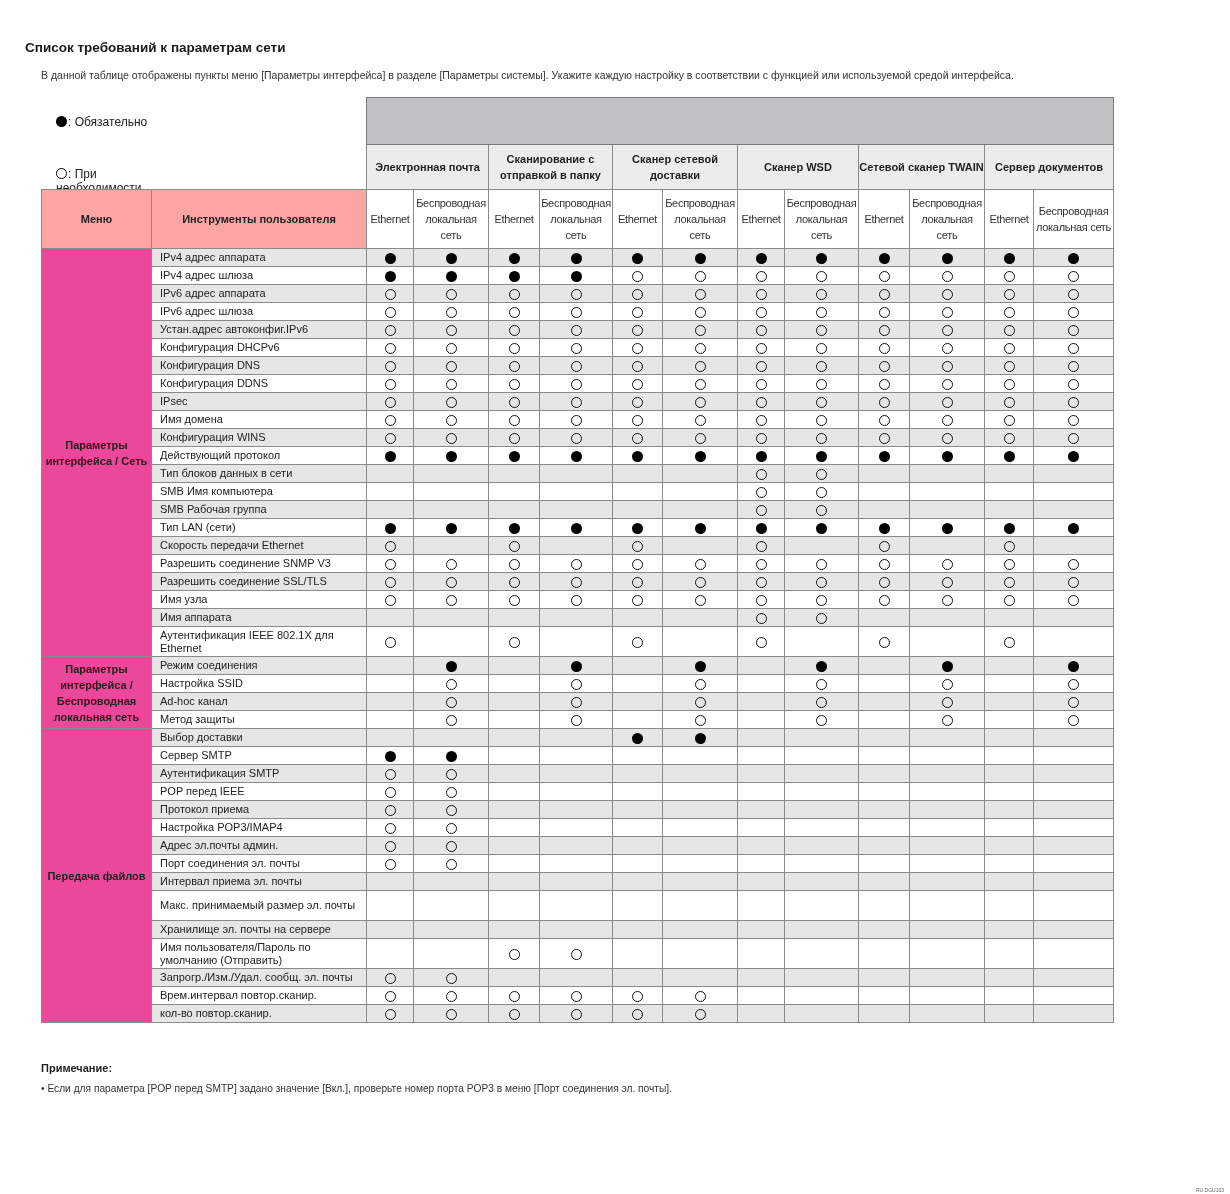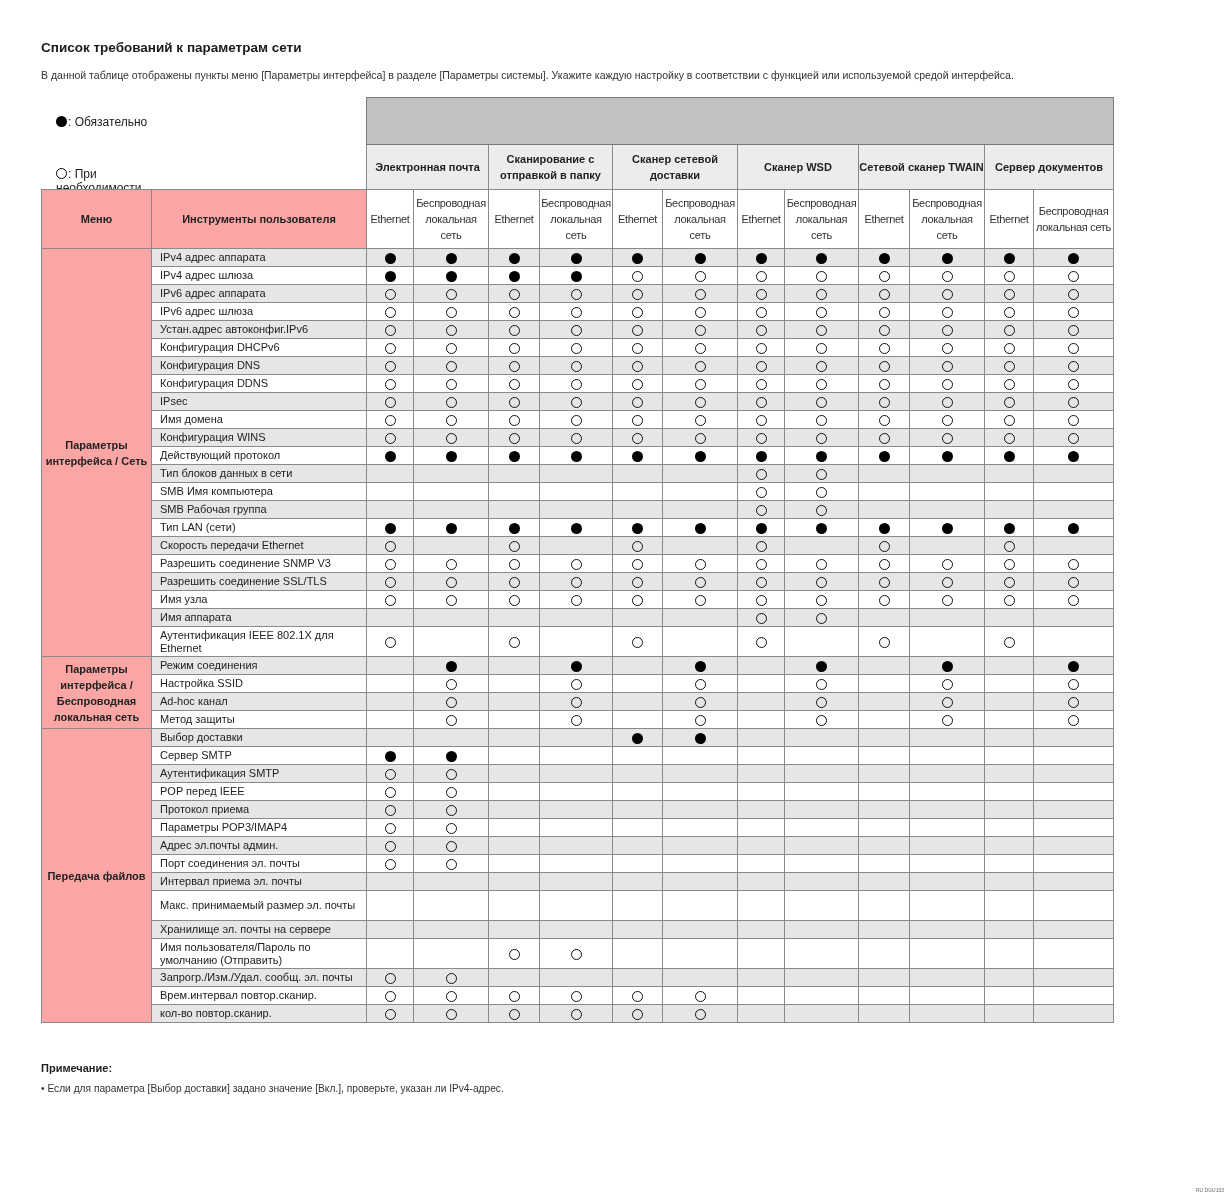--- a/index.html
+++ b/index.html
@@ -1,33 +1,33 @@
 <!DOCTYPE html>
 <html><head>
 <meta charset="utf-8">
 <style>
   html, body { margin: 0; padding: 0; background: #ffffff; }
   body { width: 1230px; height: 1194px; position: relative; font-family: "Liberation Sans", sans-serif; color: #222; overflow: hidden; }
-  .title { position: absolute; left: 41px; top: 40px; font-size: 13.5px; font-weight: bold; color: #1a1a1a; }
+  .title { position: absolute; left: 25px; top: 40px; font-size: 13.5px; font-weight: bold; color: #1a1a1a; }
   .intro { position: absolute; left: 41px; top: 69px; font-size: 10.5px; color: #333; white-space: nowrap; }
   .legend-item { position: absolute; left: 56px; font-size: 12px; color: #222; line-height: 14px; }
   .legend-item .sym { display: inline-block; width: 11px; height: 11px; border-radius: 50%; box-sizing: border-box; vertical-align: -1px; margin-right: 1px; }
   .legend-item .sym.req { background: #000; }
   .legend-item .sym.opt { border: 1.5px solid #000; }
   .legend-req { top: 115px; }
   .legend-opt { top: 145px; width: 110px; margin-top: 22px; }
 
   table.grid { position: absolute; left: 41px; top: 97px; border-collapse: collapse; table-layout: fixed; width: 1073px; }
   table.grid td, table.grid th { border: 1px solid #8a8a8a; padding: 0; font-size: 11px; }
   .blank { border: none !important; background: transparent; }
   .top-band { background: #c0c1c3; height: 46px; border: 1.5px solid #7a7a7a !important; }
   .func-head { background: #ececec; font-weight: bold; font-size: 12.5px; text-align: center; height: 44px; line-height: 16px; color: #222; }
   .menu-head, .tools-head { background: #fca5a5; font-weight: bold; font-size: 11px; text-align: center; height: 58px; }
   .iface-head { background: #fff; font-size: 10px; text-align: center; line-height: 16px; color: #333; font-weight: normal; letter-spacing: -0.3px; }
-  .group-cell { background: #fca5a5; font-weight: bold; font-size: 11px; text-align: center; line-height: 16px; color: #222; border-top: 1.5px solid #555 !important; }
+  .group-cell { background: #ec4899; font-weight: bold; font-size: 11px; text-align: center; line-height: 16px; color: #222; border-top: 1.5px solid #555 !important; }
   .tool-cell { padding-left: 8px !important; font-size: 11px; color: #222; line-height: 13px; text-align: left; }
   tr.shade td.tool-cell, tr.shade td.val { background: #e6e6e6; }
   tr.plain td.tool-cell, tr.plain td.val { background: #ffffff; }
   tr.row1 td { height: 17px; }
   tr.row2 td { height: 29px; }
   td.val { text-align: center; border-left: 1.5px solid #6f6f6f; }
   tr.grp-start td { border-top: 1.5px solid #555; }
   .dot { display: inline-block; width: 11px; height: 11px; border-radius: 50%; box-sizing: border-box; vertical-align: middle; }
   .dot.req { background: #000; }
   .dot.opt { border: 1.5px solid #111; background: transparent; }
@@ -560,21 +560,21 @@
         <td class="val"></td>
         <td class="val"></td>
         <td class="val"></td>
         <td class="val"></td>
         <td class="val"></td>
         <td class="val"></td>
         <td class="val"></td>
         <td class="val"></td>
       </tr>
       <tr class="plain row1">
-        <td class="tool-cell">Параметры POP3/IMAP4</td>
+        <td class="tool-cell">Настройка POP3/IMAP4</td>
         <td class="val"><span class="dot opt"></span></td>
         <td class="val"><span class="dot opt"></span></td>
         <td class="val"></td>
         <td class="val"></td>
         <td class="val"></td>
         <td class="val"></td>
         <td class="val"></td>
         <td class="val"></td>
         <td class="val"></td>
         <td class="val"></td>
@@ -714,16 +714,16 @@
         <td class="val"></td>
         <td class="val"></td>
         <td class="val"></td>
         <td class="val"></td>
       </tr>
     </tbody>
 </table>
 
 <div class="notes-title">Примечание:</div>
 <ul class="notes" id="notes-list">
-    <li>Если для параметра [Выбор доставки] задано значение [Вкл.], проверьте, указан ли IPv4-адрес.</li>
+    <li>Если для параметра [POP перед SMTP] задано значение [Вкл.], проверьте номер порта POP3 в меню [Порт соединения эл. почты].</li>
   </ul>
 
 <div class="code">RU DGU103</div>
 
 </body></html>

